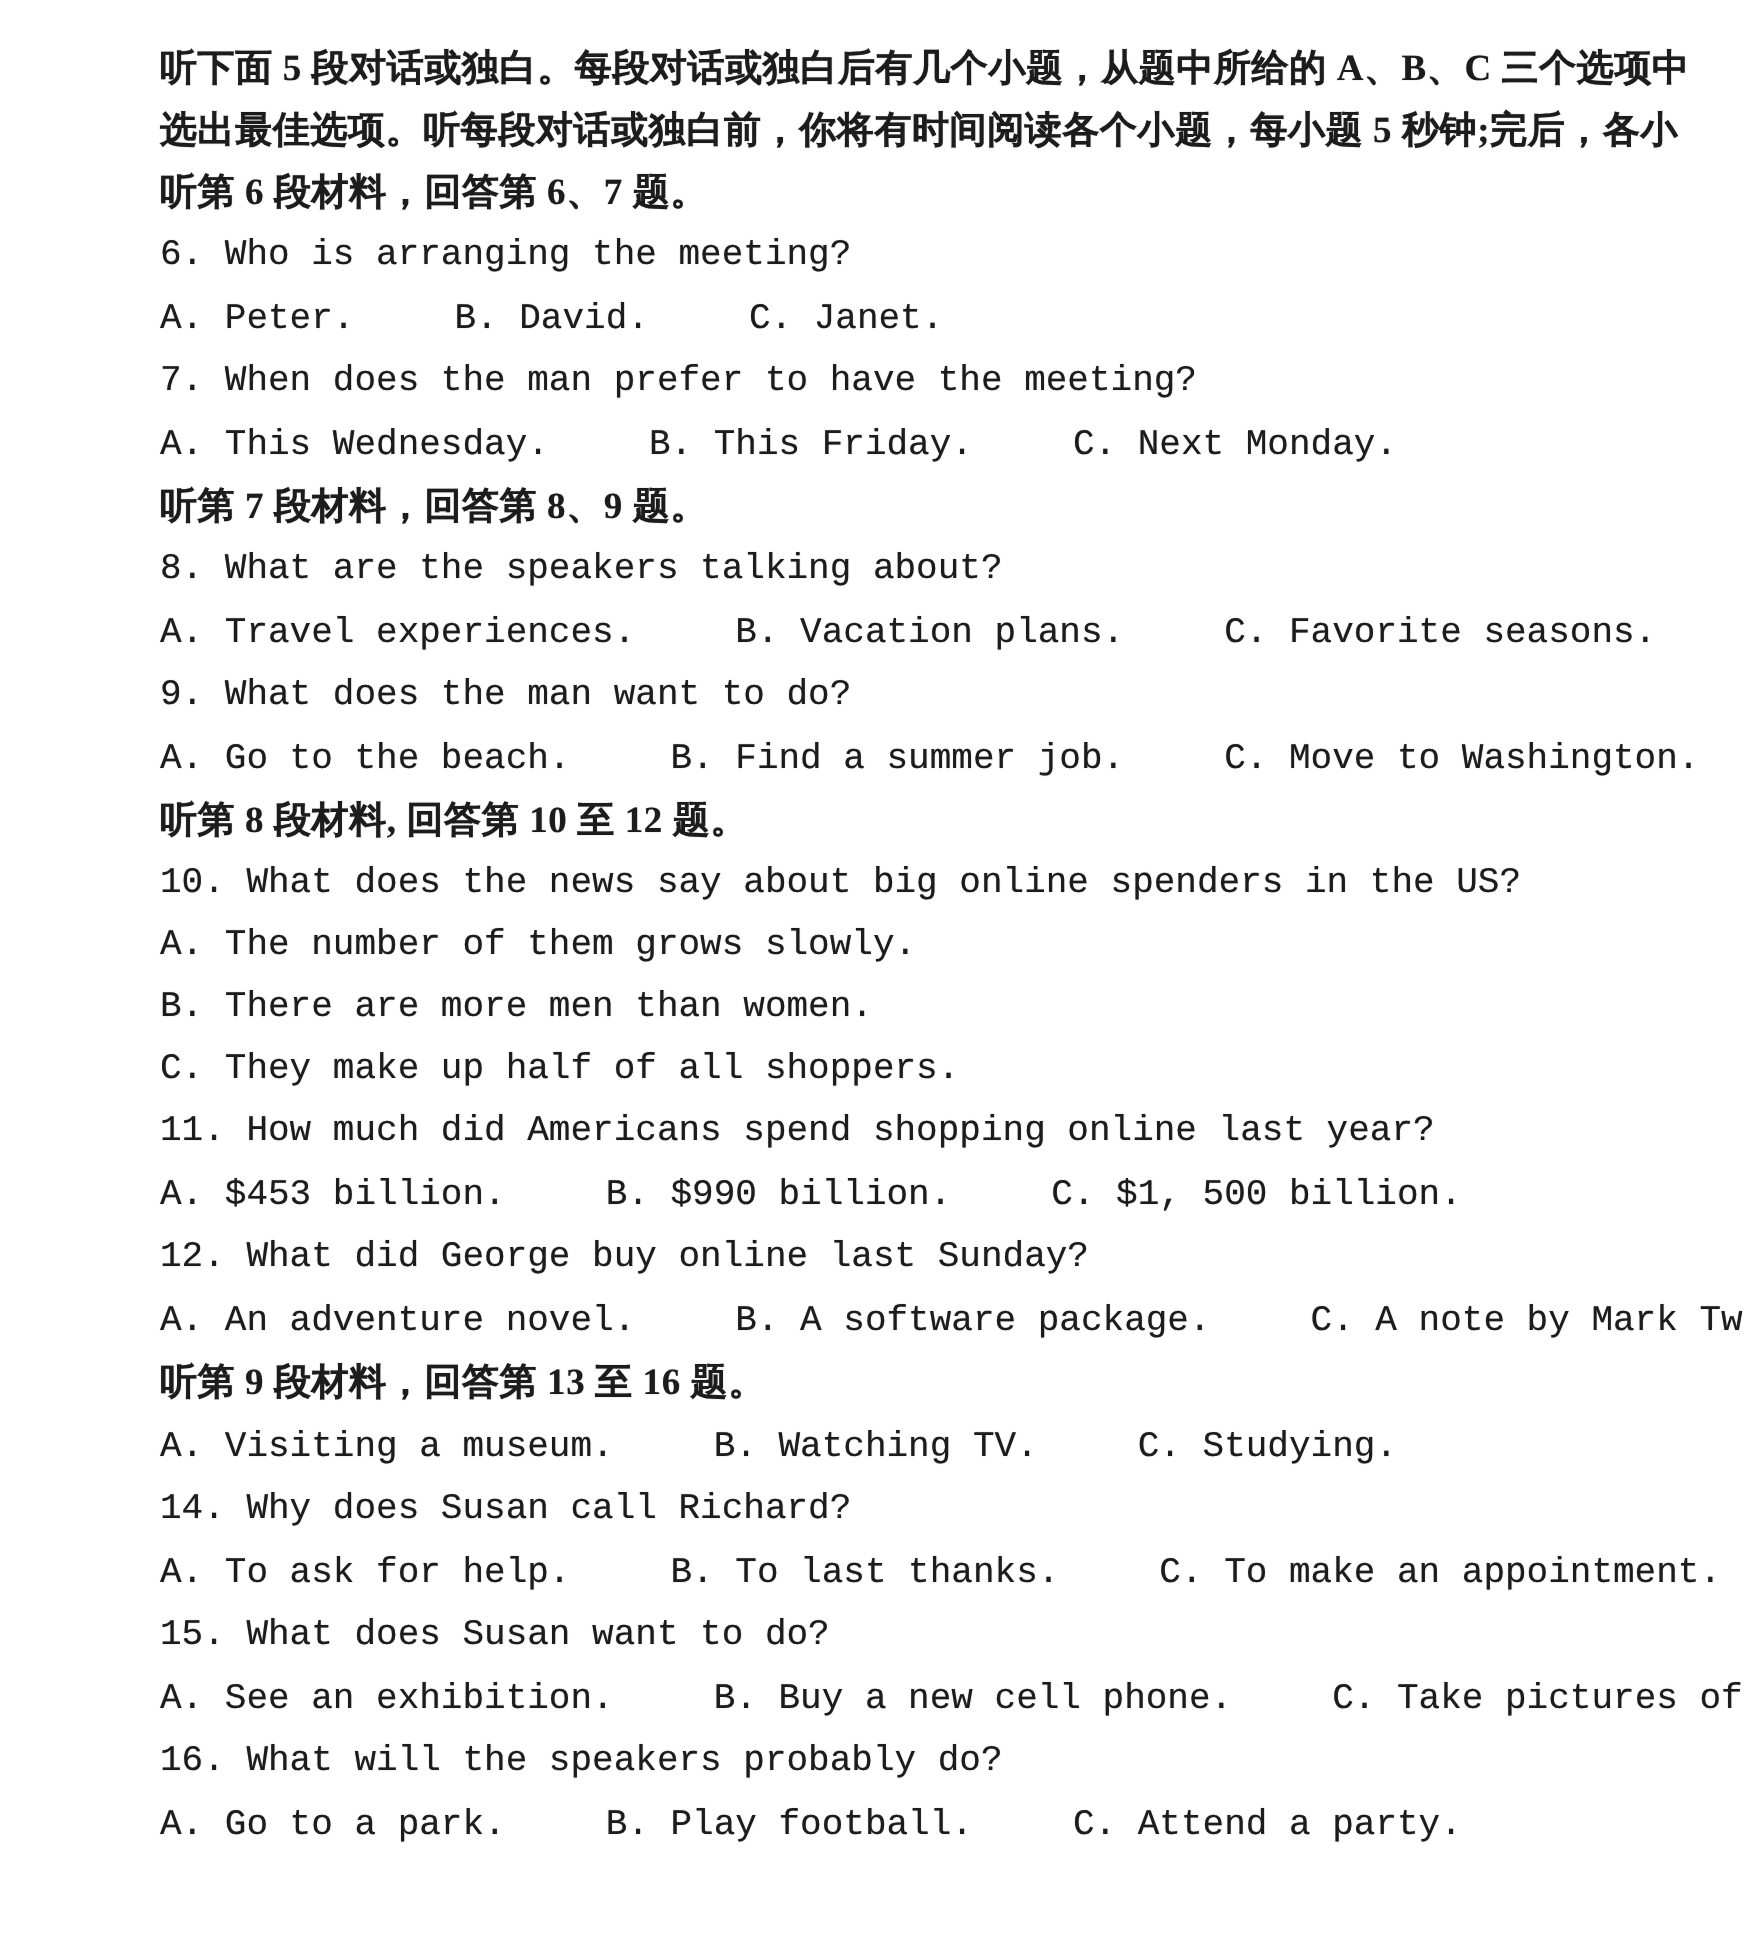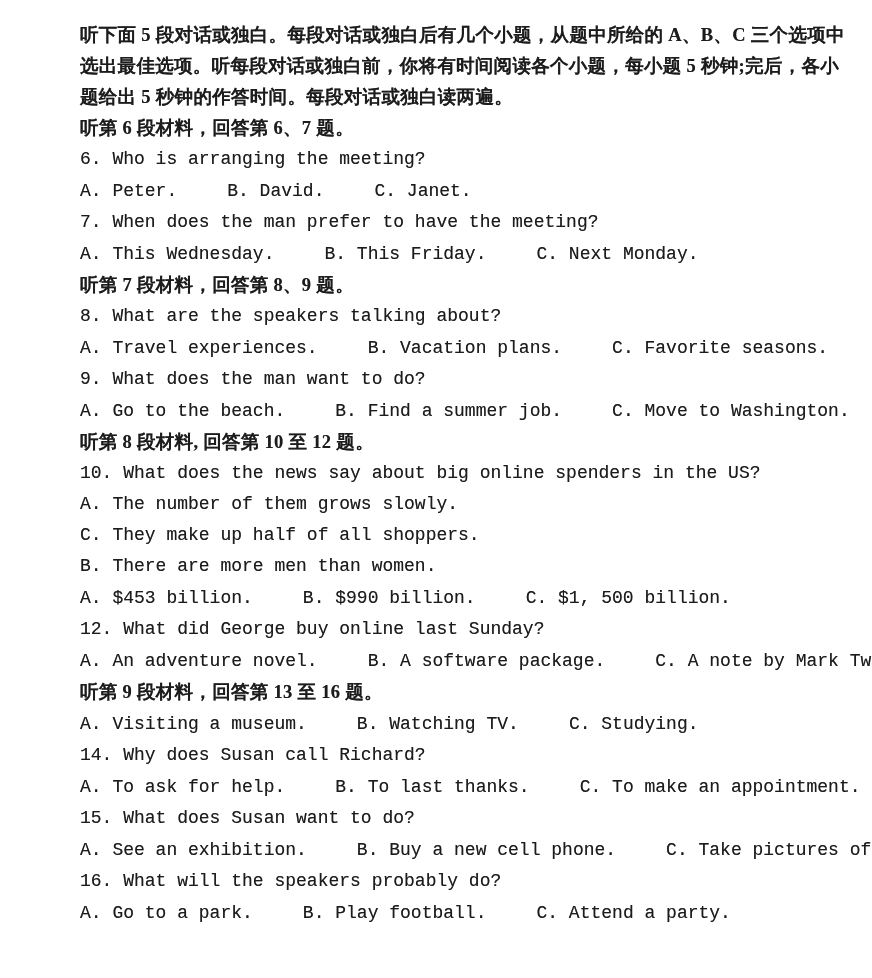--- a/index.html
+++ b/index.html
@@ -41,39 +41,39 @@
   }
 </style>
 </head>
 <body>
 
 <div class="page">
 
   <div class="intro">
     <div class="line cn-header">听下面 5 段对话或独白。每段对话或独白后有几个小题，从题中所给的 A、B、C 三个选项中</div>
     <div class="line cn-header">选出最佳选项。听每段对话或独白前，你将有时间阅读各个小题，每小题 5 秒钟;完后，各小</div>
-    <div class="line cn-header">题给出 5 秒钟的作答时间。每段对话或独白读两遍。</div>
   </div>
 
   <div>
       <div class="line cn-header">听第 6 段材料，回答第 6、7 题。</div>
       <div class="line q-text">6. Who is arranging the meeting?</div>
       <div class="line options-row"><span class="option">A. Peter.</span><span class="option">B. David.</span><span class="option">C. Janet.</span></div>
       <div class="line q-text">7. When does the man prefer to have the meeting?</div>
       <div class="line options-row"><span class="option">A. This Wednesday.</span><span class="option">B. This Friday.</span><span class="option">C. Next Monday.</span></div>
       <div class="line cn-header">听第 7 段材料，回答第 8、9 题。</div>
       <div class="line q-text">8. What are the speakers talking about?</div>
       <div class="line options-row"><span class="option">A. Travel experiences.</span><span class="option">B. Vacation plans.</span><span class="option">C. Favorite seasons.</span></div>
       <div class="line q-text">9. What does the man want to do?</div>
       <div class="line options-row"><span class="option">A. Go to the beach.</span><span class="option">B. Find a summer job.</span><span class="option">C. Move to Washington.</span></div>
       <div class="line cn-header">听第 8 段材料, 回答第 10 至 12 题。</div>
       <div class="line q-text">10. What does the news say about big online spenders in the US?</div>
       <div class="line option">A. The number of them grows slowly.</div>
+      <div class="line option">B. There are more men than women.</div>
       <div class="line option">C. They make up half of all shoppers.</div>
-      <div class="line option">B. There are more men than women.</div>
+      <div class="line q-text">11. How much did Americans spend shopping online last year?</div>
       <div class="line options-row"><span class="option">A. $453 billion.</span><span class="option">B. $990 billion.</span><span class="option">C. $1, 500 billion.</span></div>
       <div class="line q-text">12. What did George buy online last Sunday?</div>
       <div class="line options-row"><span class="option">A. An adventure novel.</span><span class="option">B. A software package.</span><span class="option">C. A note by Mark Twain.</span></div>
       <div class="line cn-header">听第 9 段材料，回答第 13 至 16 题。</div>
       <div class="line options-row"><span class="option">A. Visiting a museum.</span><span class="option">B. Watching TV.</span><span class="option">C. Studying.</span></div>
       <div class="line q-text">14. Why does Susan call Richard?</div>
       <div class="line options-row"><span class="option">A. To ask for help.</span><span class="option">B. To last thanks.</span><span class="option">C. To make an appointment.</span></div>
       <div class="line q-text">15. What does Susan want to do?</div>
       <div class="line options-row"><span class="option">A. See an exhibition.</span><span class="option">B. Buy a new cell phone.</span><span class="option">C. Take pictures of the snow.</span></div>
       <div class="line q-text">16. What will the speakers probably do?</div>

